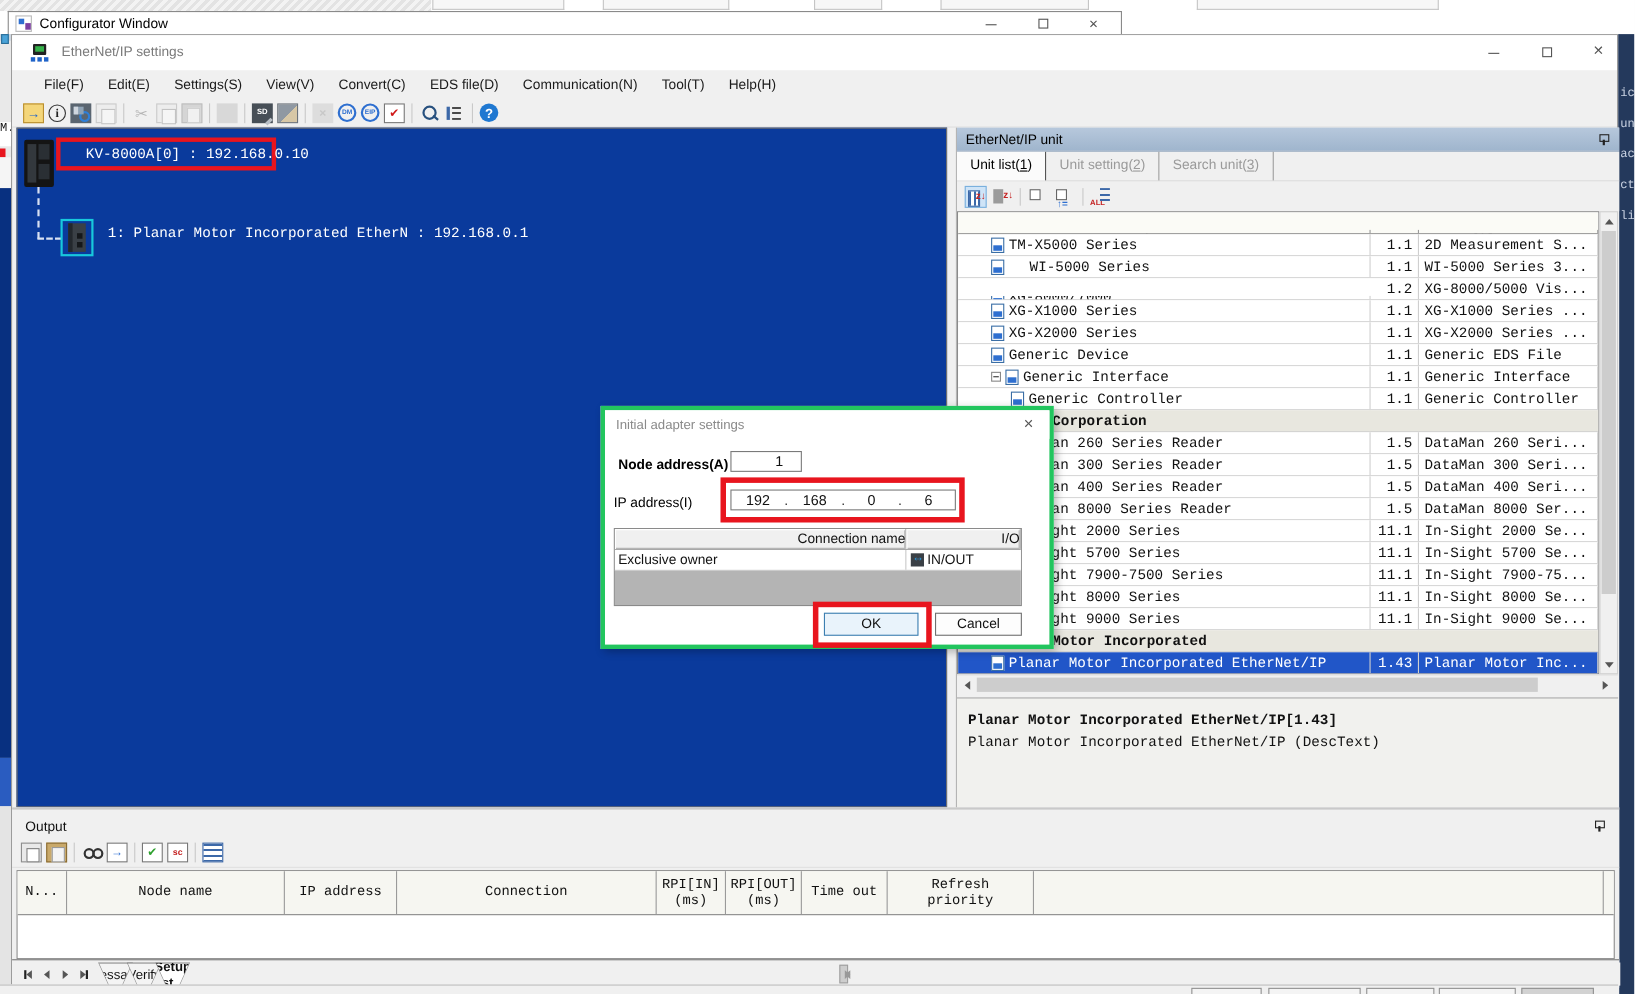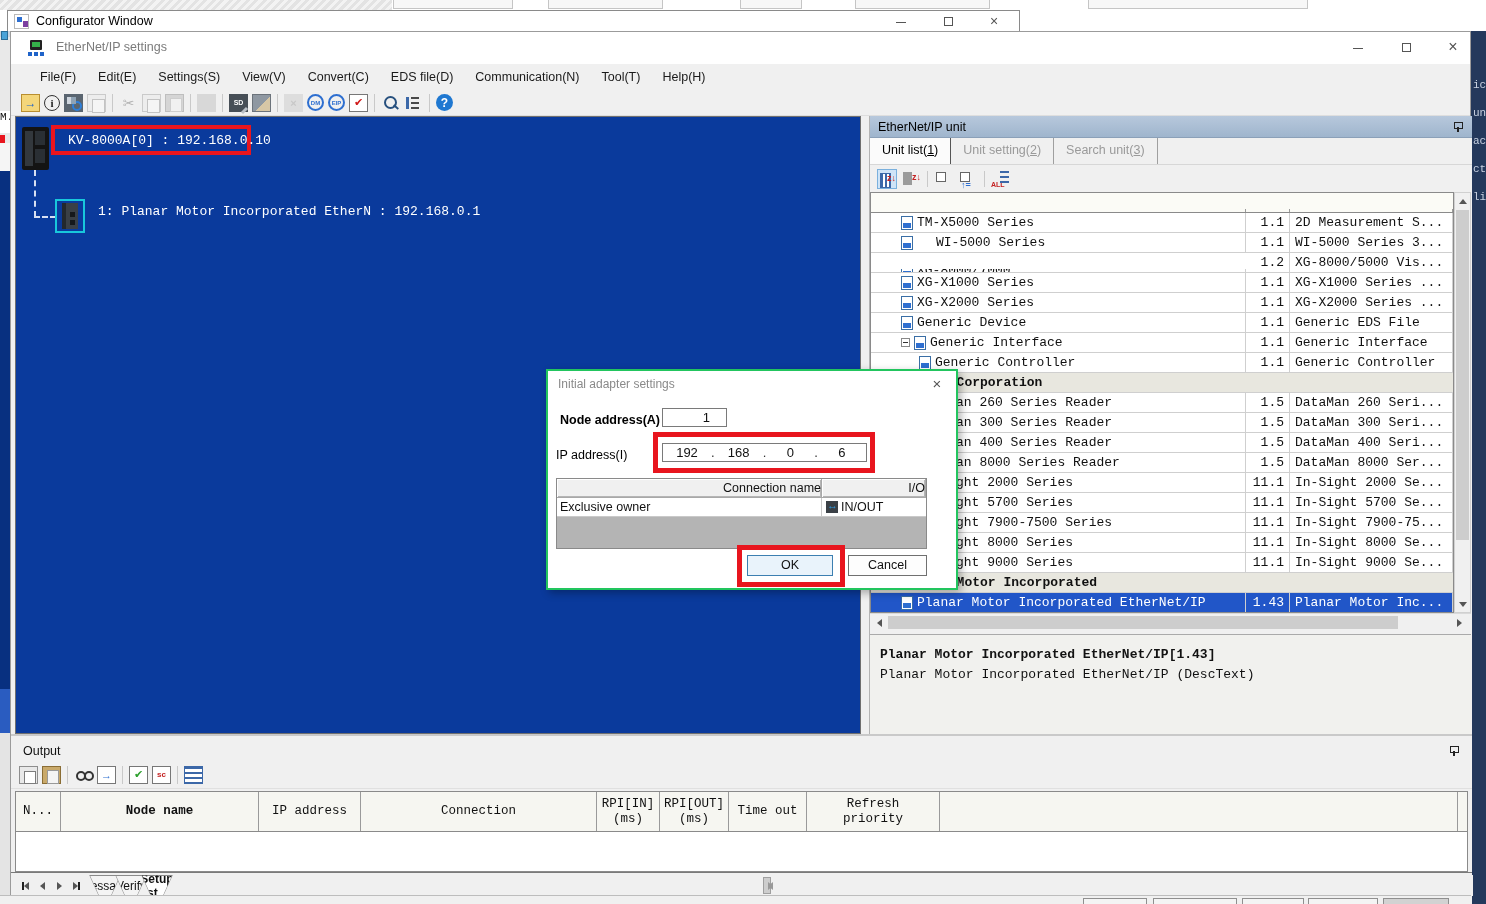--- a/index.html
+++ b/index.html
@@ -91,21 +91,21 @@
   #plc-icon::after { content:""; position:absolute; left:13px; top:4px; width:10px; height:14px; background:#2a2f34;
      box-shadow:0 18px 0 #2a2f34; }
   .dash-v { left:18px; top:53px; width:0; height:47px; border-left:2px dashed #d8e0f2; }
   .dash-h { left:18px; top:99px; width:22px; height:0; border-top:2px dashed #d8e0f2; }
   #adapter-box { left:39px; top:82px; width:30px; height:34px; border:2px solid #18c8dc; }
   #adapter-icon { position:absolute; left:5px; top:2px; width:16px; height:26px; background:#3a4046; border-left:4px solid #23282d; }
   #adapter-icon::after { content:""; position:absolute; left:4px; bottom:4px; width:5px; height:5px; background:#15181b;
      box-shadow:0 -8px 0 #15181b; }
   #plc-hl { left:35px; top:8px; width:200px; height:30px; border:4px solid #e8151e; display:flex; align-items:center; }
   #plc-hl span, #adapter-label { color:#fff; font-family:"Liberation Mono", monospace; font-size:13px; white-space:pre; }
-  #plc-hl span { padding-left:13px; }
+  #plc-hl span { padding-left:23px; }
   #adapter-label { left:82px; top:87px; }
 
   
   #unit-panel { left:858px; top:84px; width:603px; height:790px; background:#f0f0f0; border-left:1px solid #b4b4b4; }
   #unit-header { left:0; top:0; width:100%; height:22px; background:linear-gradient(#b7c8dc,#9fb5cd);
      display:flex; align-items:center; padding:0 8px; border-bottom:1px solid #8ba0b8; }
   #unit-header .t { font-size:12.5px; color:#000; flex:1; }
   .pin { width:11px; height:11px; position:relative; }
   .pin::before { content:""; position:absolute; left:1px; top:1px; width:7px; height:5px; border:1.5px solid #222; }
   .pin::after { content:""; position:absolute; left:4px; top:6px; width:1.5px; height:5px; background:#222; }
@@ -190,21 +190,21 @@
   .sheet-tab .inner { position:absolute; inset:1px; background:#f4f4f4;
      clip-path:polygon(0 0, 100% 0, calc(100% - 9px) 100%, 9px 100%); display:flex; align-items:center; justify-content:center; }
   .sheet-tab.active .inner { background:#fff; font-weight:bold; }
   #sheet-scroll { position:absolute; left:752px; top:2px; width:710px; height:21px; background:#f0f0f0; display:flex; align-items:center; }
   #sheet-scroll .thumb { width:8px; height:17px; background:#cdcdcd; border:1px solid #9f9f9f; margin-right:4px; }
 
   #bottom-strip { left:0; top:895px; width:1471px; height:9px; background:#f0f0f0; border-top:1px solid #bdbdbd; }
   .pbtn { position:absolute; top:2px; height:10px; background:#f4f4f4; border:1px solid #8f8f8f; }
 
   
-  #dialog { left:546px; top:369px; width:412px; height:221px; background:#fff; border:2px solid #22c55e;
+  #dialog { left:546px; top:369px; width:412px; height:221px; background:#fff; border:4px solid #22c55e;
      box-shadow:3px 3px 8px rgba(0,0,0,.3); z-index:40; }
   #dialog-title { position:absolute; left:0; top:0; width:100%; height:26px; background:#fff; }
   #dialog-title .t { position:absolute; left:10px; top:6px; color:#8a8a8a; font-size:12px; }
   #dialog-close { position:absolute; right:8px; top:3px; width:22px; height:20px; text-align:center; color:#555; font-size:15px; line-height:20px; }
   .dlg-label { position:absolute; font-size:12.5px; color:#000; }
   .dlg-input { position:absolute; background:#fff; border:1px solid #7a7a7a; font-size:13px; }
   #node-input { left:114px; top:37px; width:65px; height:19px; text-align:right; padding:1px 16px 0 0; }
   #ip-hl { position:absolute; left:105px; top:61px; width:222px; height:41px; border:5px solid #e8151e; z-index:5; }
   #ip-input { left:114px; top:72px; width:205px; height:19px; display:flex; align-items:center; }
   #ip-input .oct { flex:1; text-align:center; }
@@ -504,21 +504,21 @@
           <span class="icon o-verify"></span>
           <span class="icon o-conv"></span>
           <span class="tb-sep"></span>
           <span class="icon o-grid"></span>
         </div>
       <div class="abs" id="output-table">
         <div id="output-thead">
             <div class="oth" style="width: 45px;">
               <div>N...</div>
             </div>
-            <div class="oth" style="width: 198px; font-weight: bold;">
+            <div class="oth" style="width: 198px;">
               <div>Node name</div>
             </div>
             <div class="oth" style="width: 102px;">
               <div>IP address</div>
             </div>
             <div class="oth" style="width: 236px;">
               <div>Connection</div>
             </div>
             <div class="oth" style="width: 63px;">
               <div>RPI[IN]</div>

